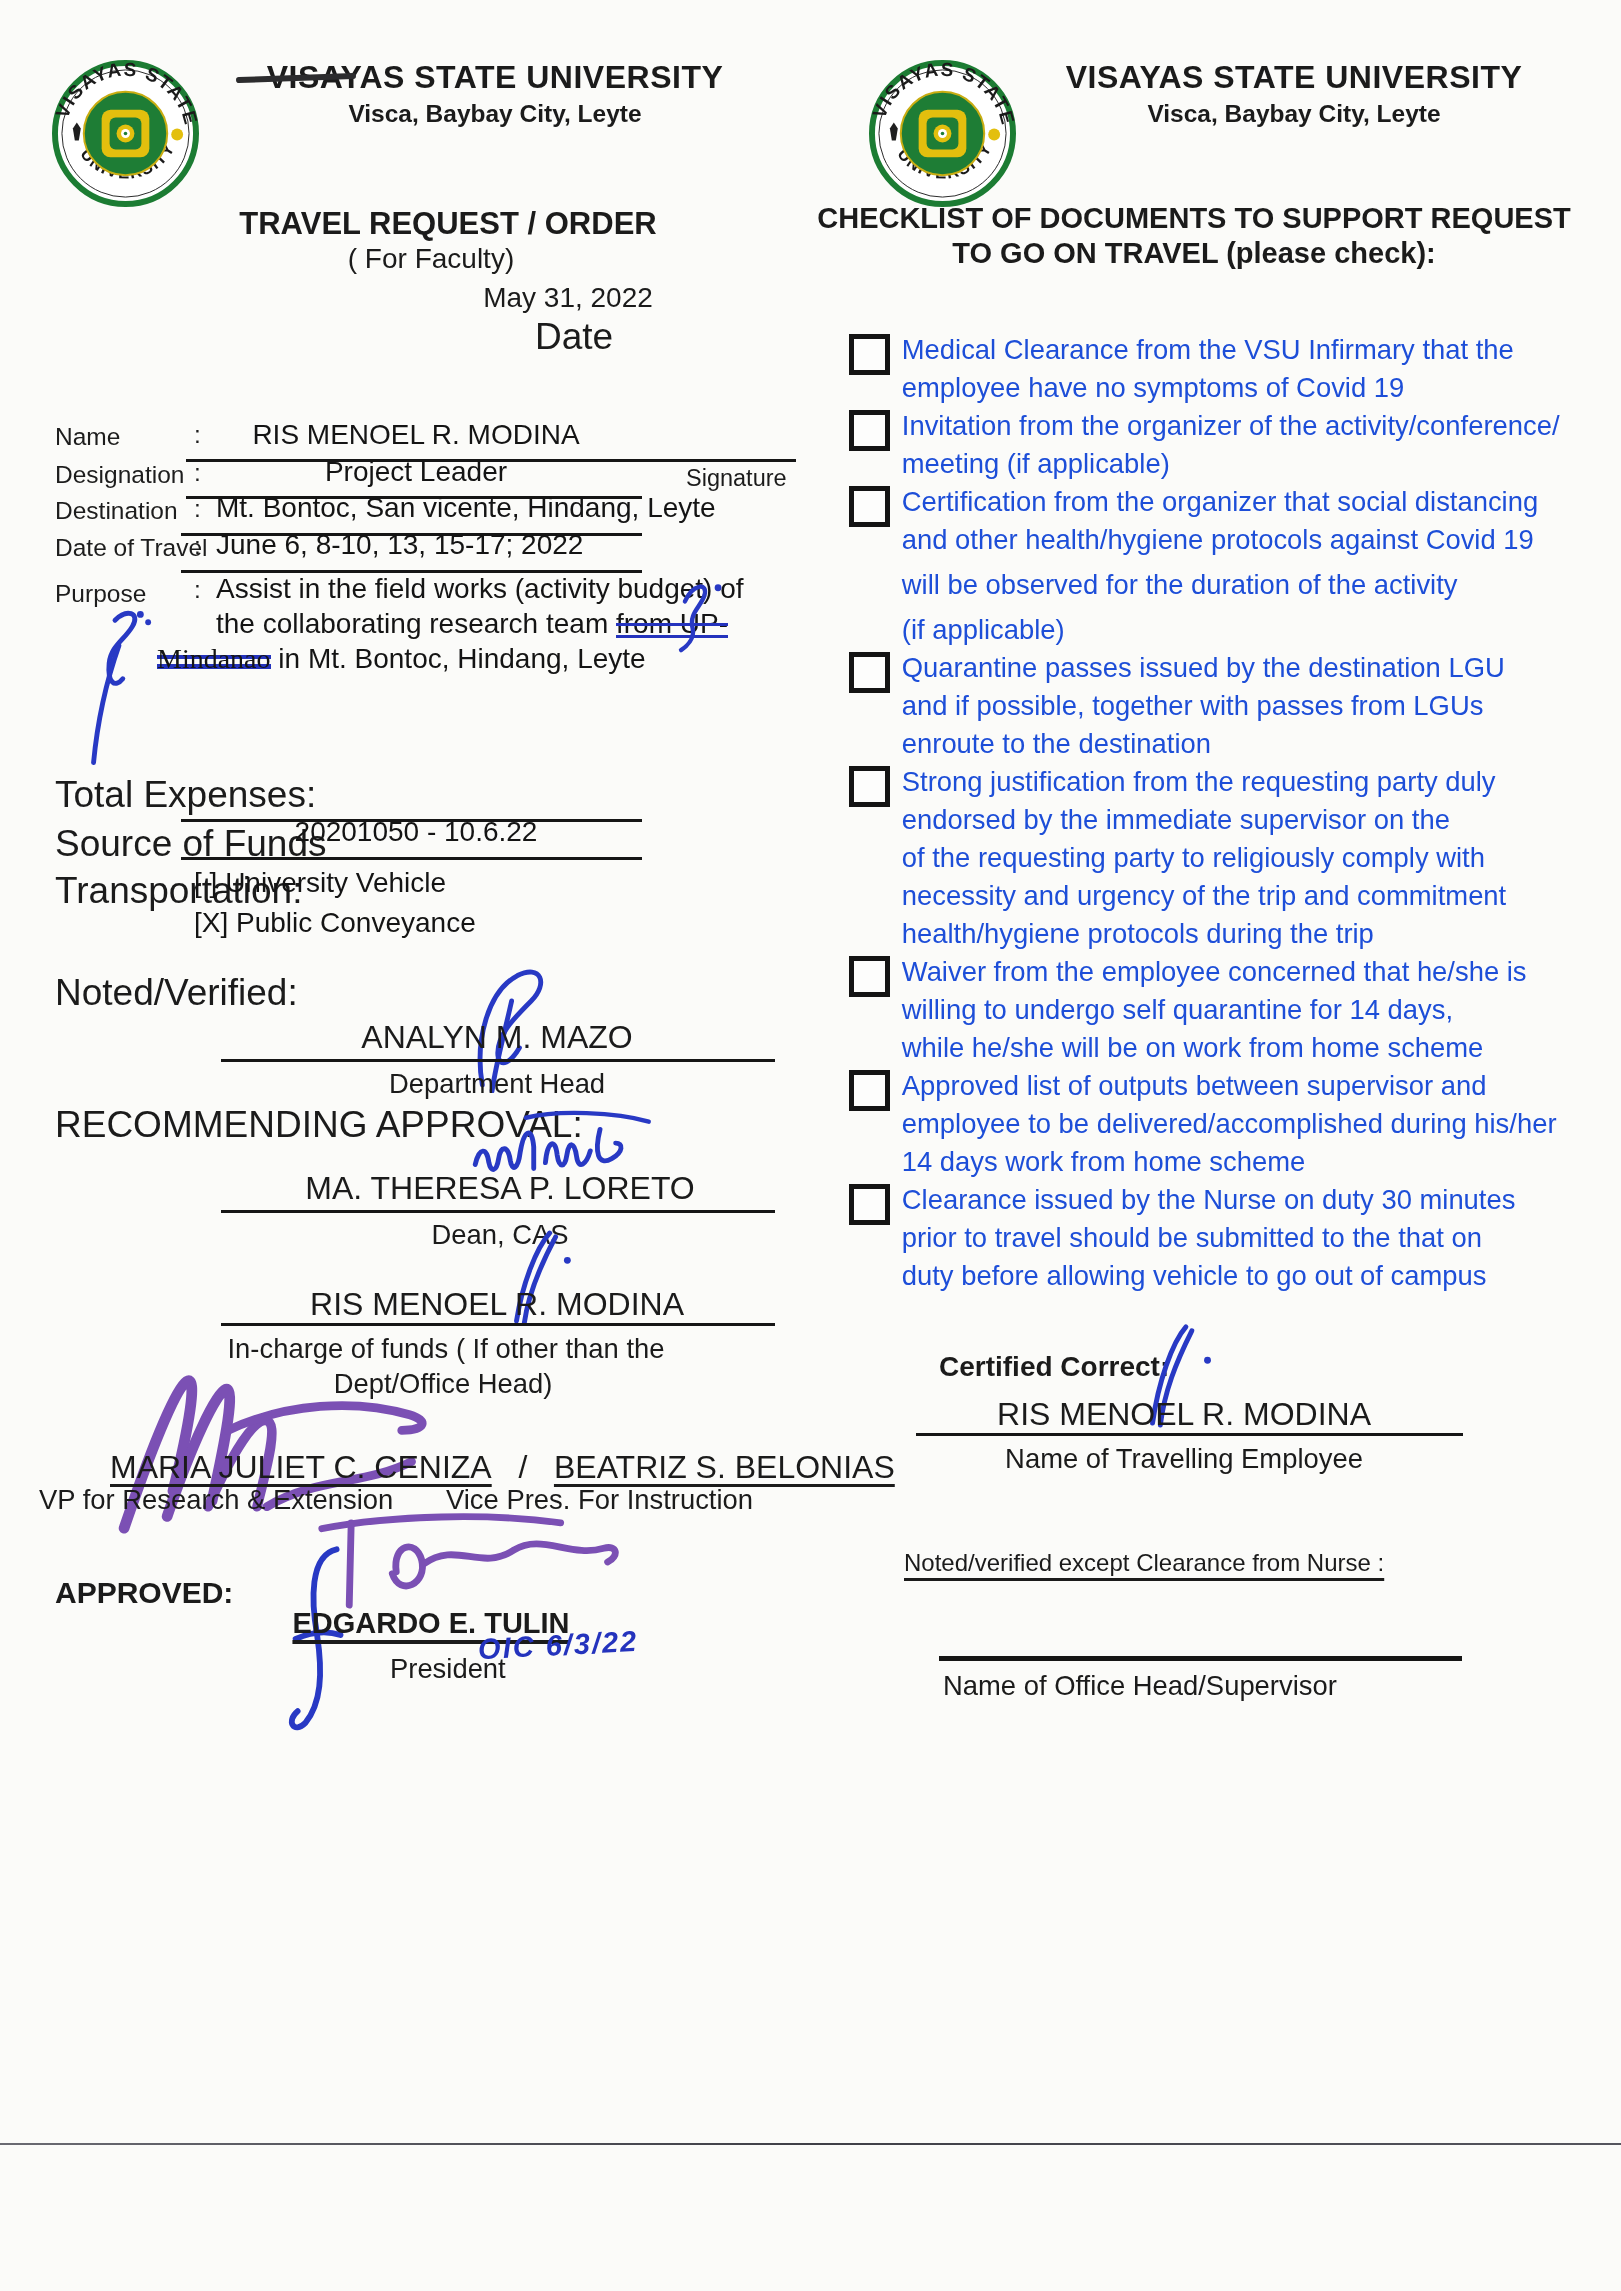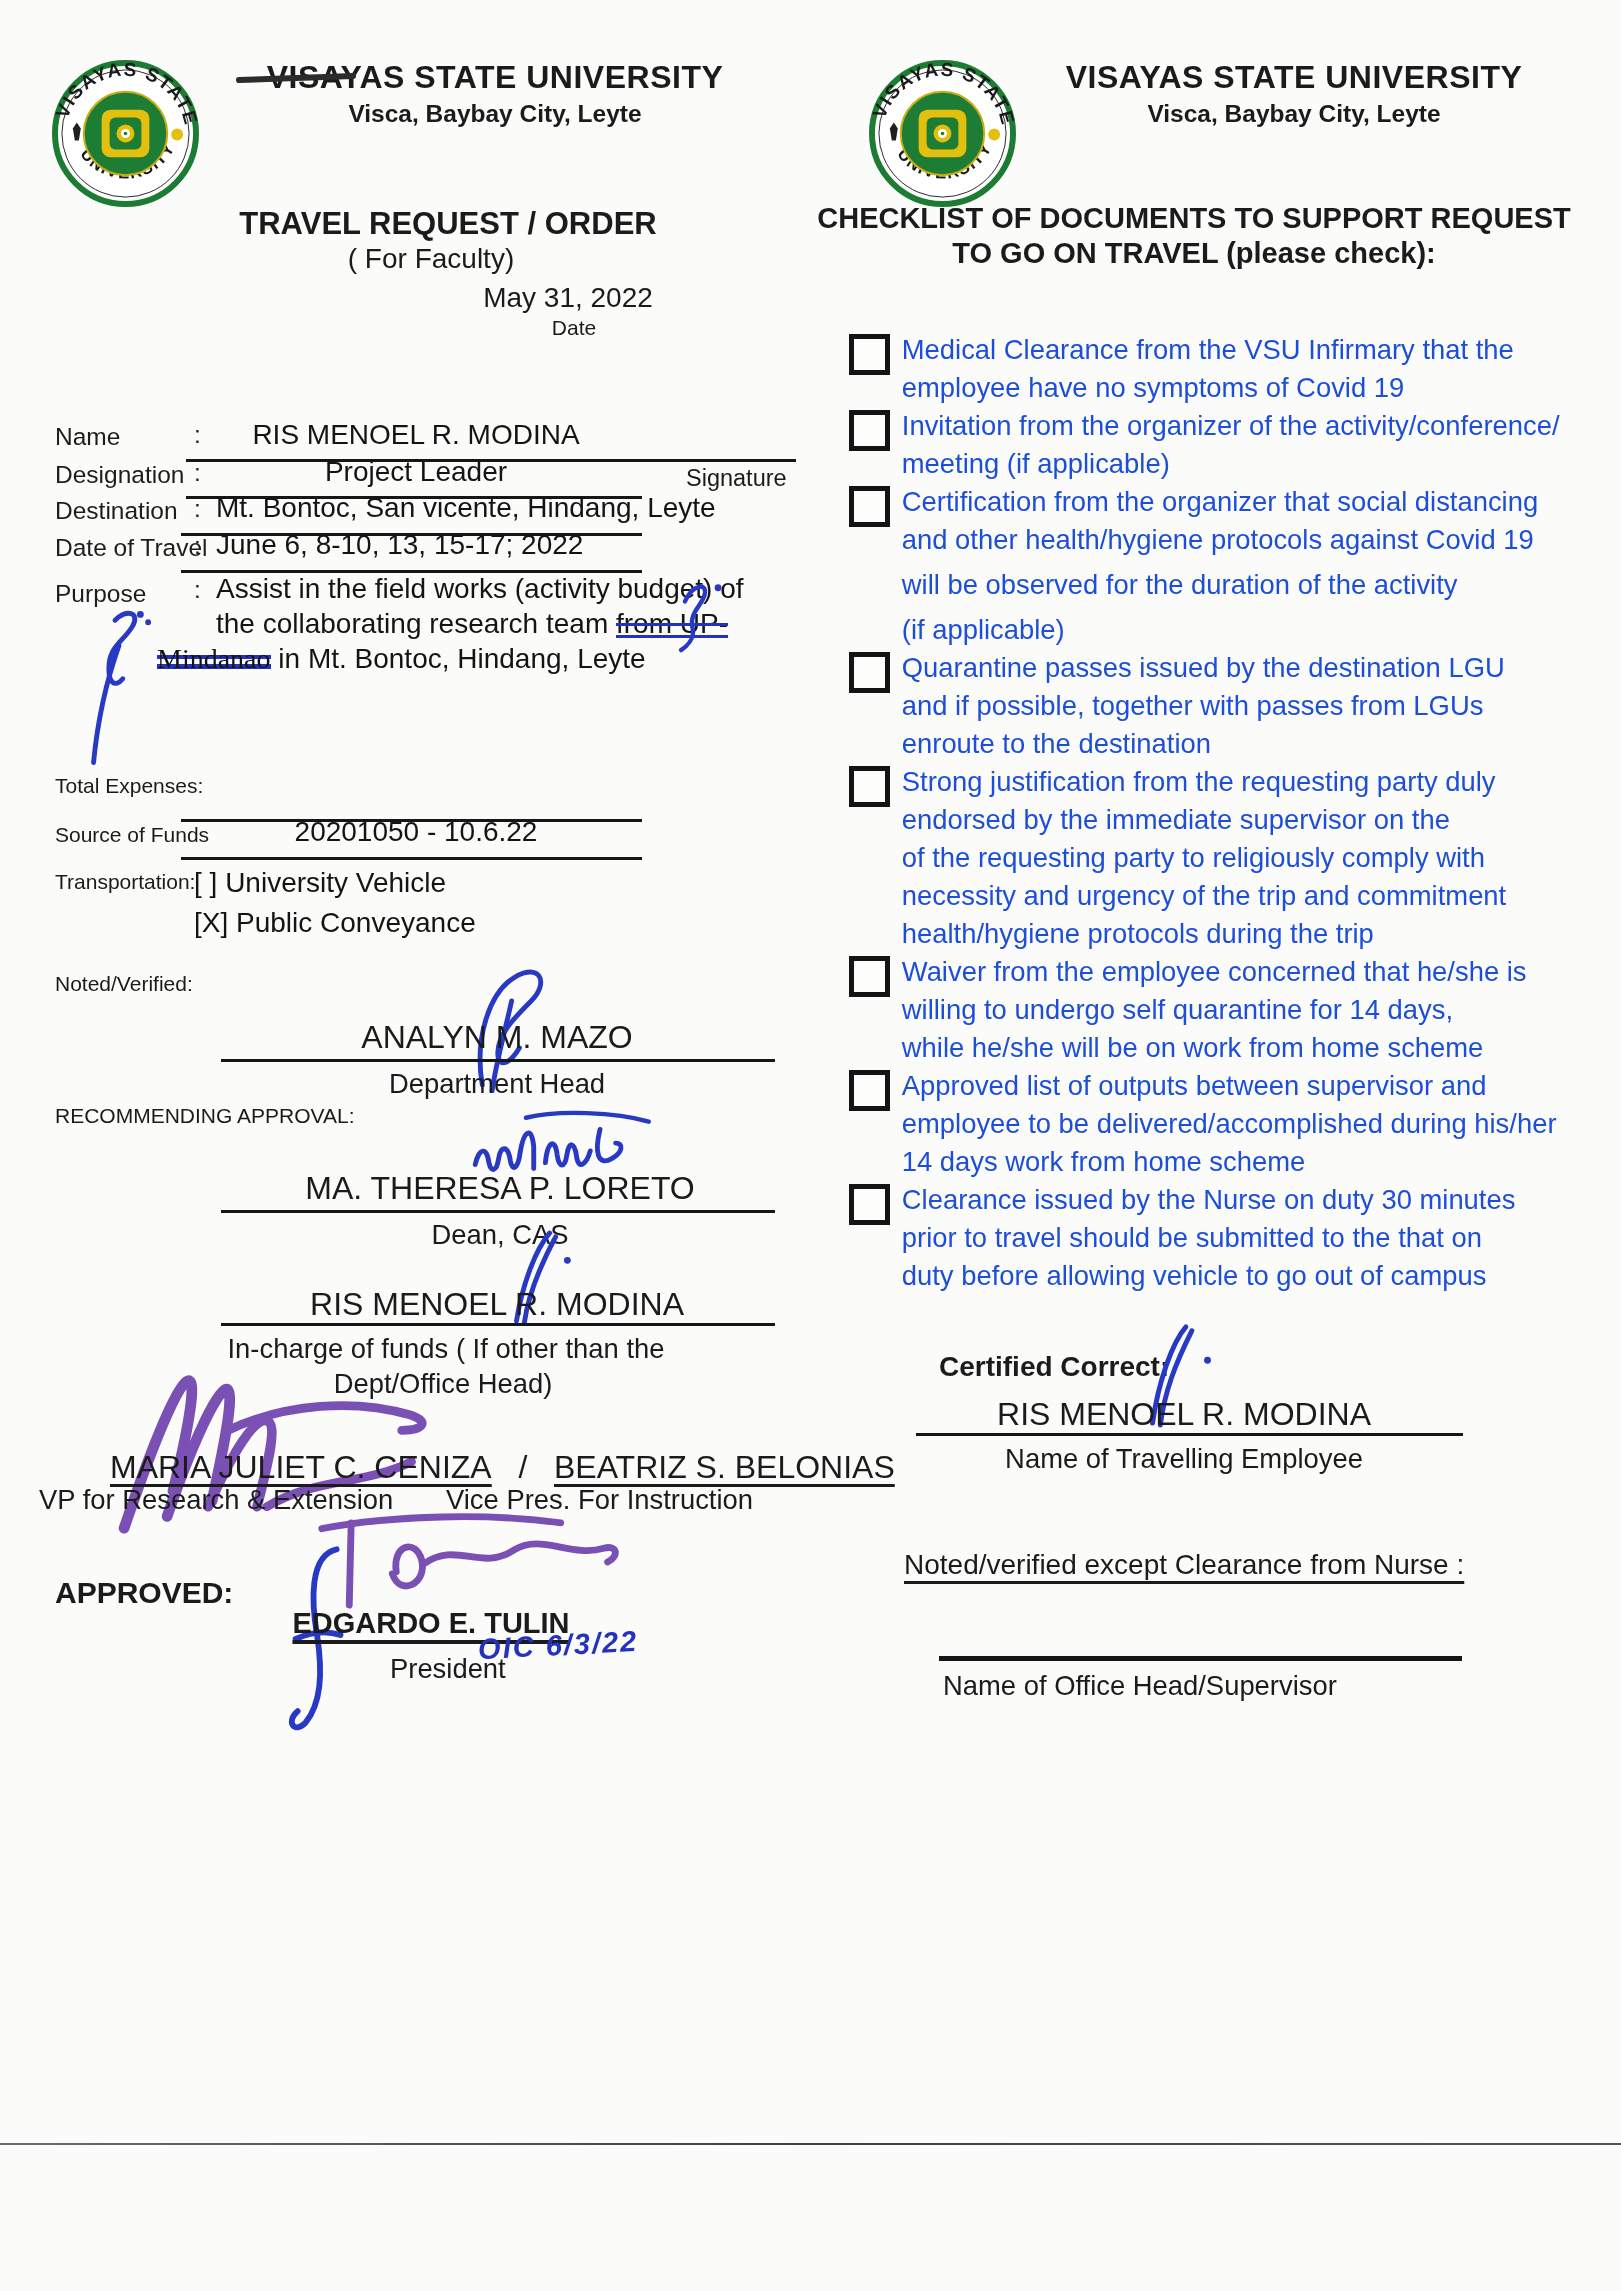--- a/index.html
+++ b/index.html
@@ -10,21 +10,21 @@
   }
   .abs{position:absolute;}
   .ctr{transform:translateX(-50%);white-space:nowrap;}
   .b{font-weight:bold;}
   .uline{position:absolute;height:2.9px;background:#161616;}
   .uline.thick{height:4.9px;}
   .univ-title{font-size:32px;font-weight:bold;letter-spacing:0.5px;}
   .univ-addr{font-size:24.5px;font-weight:600;}
   .h-form{font-size:31px;font-weight:bold;}
   .t29{font-size:28px;}
-  .t28{font-size:21px;}
+  .t28{font-size:37px;}
   .flabel{font-size:24.5px;color:#1d1d1d;}
   .fvalue{font-size:28px;color:#141414;}
   .sig-label{font-size:23.5px;}
   .cap{font-size:27.4px;}
   .name-cap{font-size:32px;}
   .strike-thin{ text-decoration-line:underline line-through; text-decoration-color:#2433bd; text-decoration-thickness:2.9px;}
   .strike-heavy{
     background-image:
       linear-gradient(to bottom, transparent 38%, #2433bd 38%, #2433bd 52%, transparent 52%),
       linear-gradient(to bottom, transparent 68%, #2433bd 68%, #2433bd 84%, transparent 84%);
@@ -34,21 +34,21 @@
   .chk-wrap{position:absolute;left:849px;top:331px;width:755px;}
   .chk-item{display:flex;align-items:flex-start;}
   .cbox{width:31px;height:31px;border:5.9px solid #141414;margin:2.9px 11.8px 0 0;flex:0 0 auto;background:#fdfdfc;}
   .chk-text{font-size:27.4px;line-height:38px;color:#1d4ed8;}
   .ln{display:block;}
   .ln.g{margin-top:6.9px;}
   
   .pen-blue{stroke:#2839c4;fill:none;stroke-linecap:round;stroke-linejoin:round;}
   .pen-purple{stroke:#7b50b4;fill:none;stroke-linecap:round;stroke-linejoin:round;}
   .hand-note{color:#2433bd;font-style:italic;font-weight:bold;font-size:29px;transform:rotate(-3deg);letter-spacing:2px;}
-  .noted-except{font-size:28px;text-decoration:underline;text-decoration-thickness:2.5px;text-underline-offset:6.9px;}
+  .noted-except{font-size:24px;text-decoration:underline;text-decoration-thickness:2.5px;text-underline-offset:6.9px;}
   .scan-line{position:absolute;left:0;top:2143px;width:1621px;height:2px;background:linear-gradient(90deg,#6a6a72,#3f3f47,#55555e);}
   .pen-strike{position:absolute;left:236px;top:75px;width:120px;height:5.9px;background:#2c2c2e;border-radius:2.9px;transform:rotate(-2deg);}
   .seal-text{font-weight:bold;letter-spacing:1.5px;}
 </style>
 </head>
 <body>
 
 <div class="page">
 
   <svg class="abs" style="left:51px;top:59px;" width="149" height="149" viewBox="0 0 150 150">

